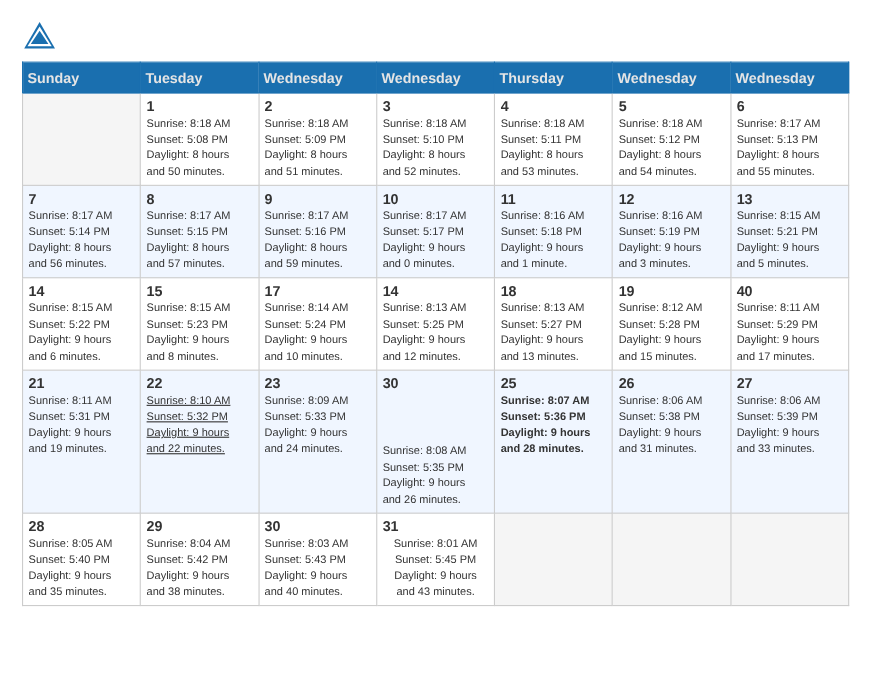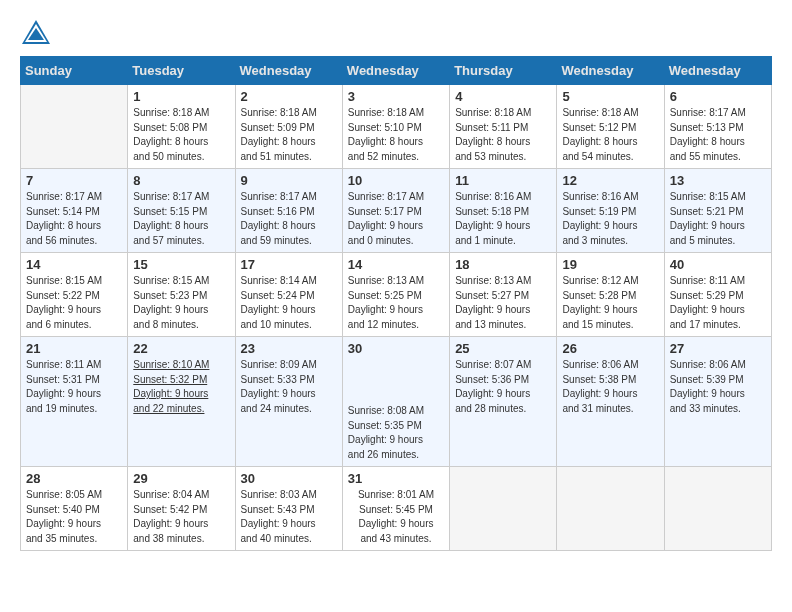--- a/index.html
+++ b/index.html
@@ -309,21 +309,21 @@
           </td>
           <td>
             <div class="day-num">30</div>
             <div class="day-info" style="white-space: pre-line; margin-top: 48px;">Sunrise: 8:08 AM
 Sunset: 5:35 PM
 Daylight: 9 hours
 and 26 minutes.</div>
           </td>
           <td>
             <div class="day-num">25</div>
-            <div class="day-info" style="white-space: pre-line;">Sunrise: 8:07 AM
+            <div class="day-info" style="white-space: pre-line; font-weight: bold;">Sunrise: 8:07 AM
 Sunset: 5:36 PM
 Daylight: 9 hours
 and 28 minutes.</div>
           </td>
           <td>
             <div class="day-num">26</div>
             <div class="day-info" style="white-space: pre-line;">Sunrise: 8:06 AM
 Sunset: 5:38 PM
 Daylight: 9 hours
 and 31 minutes.</div>

